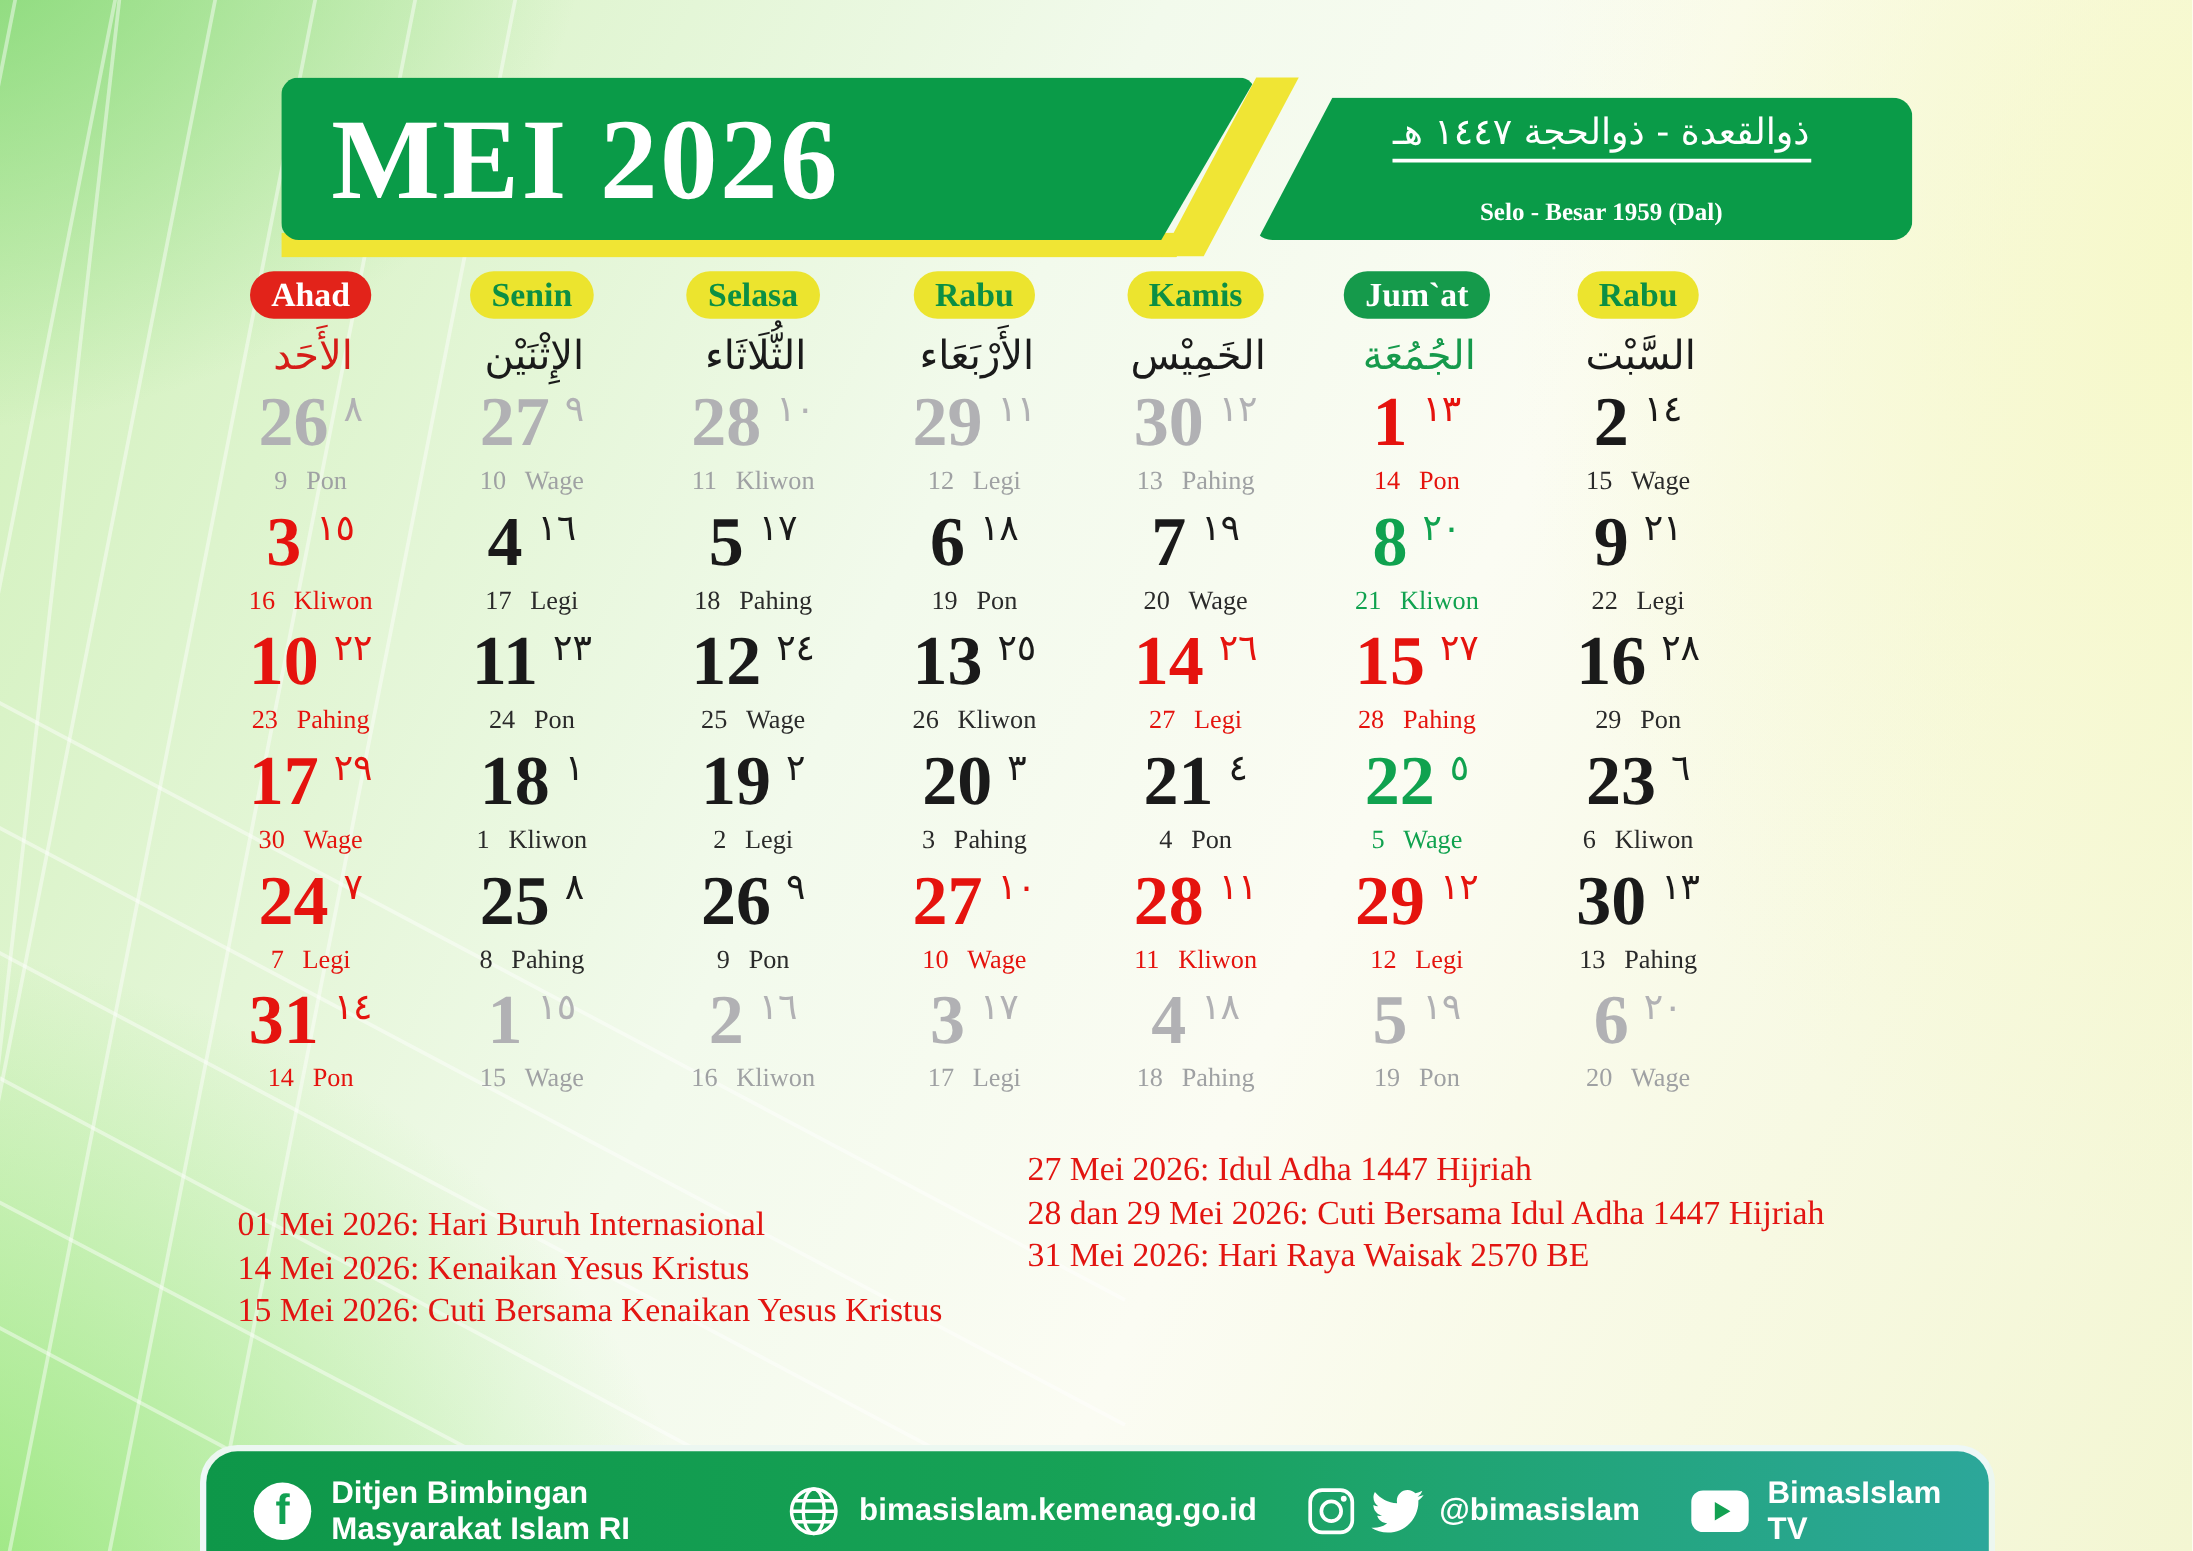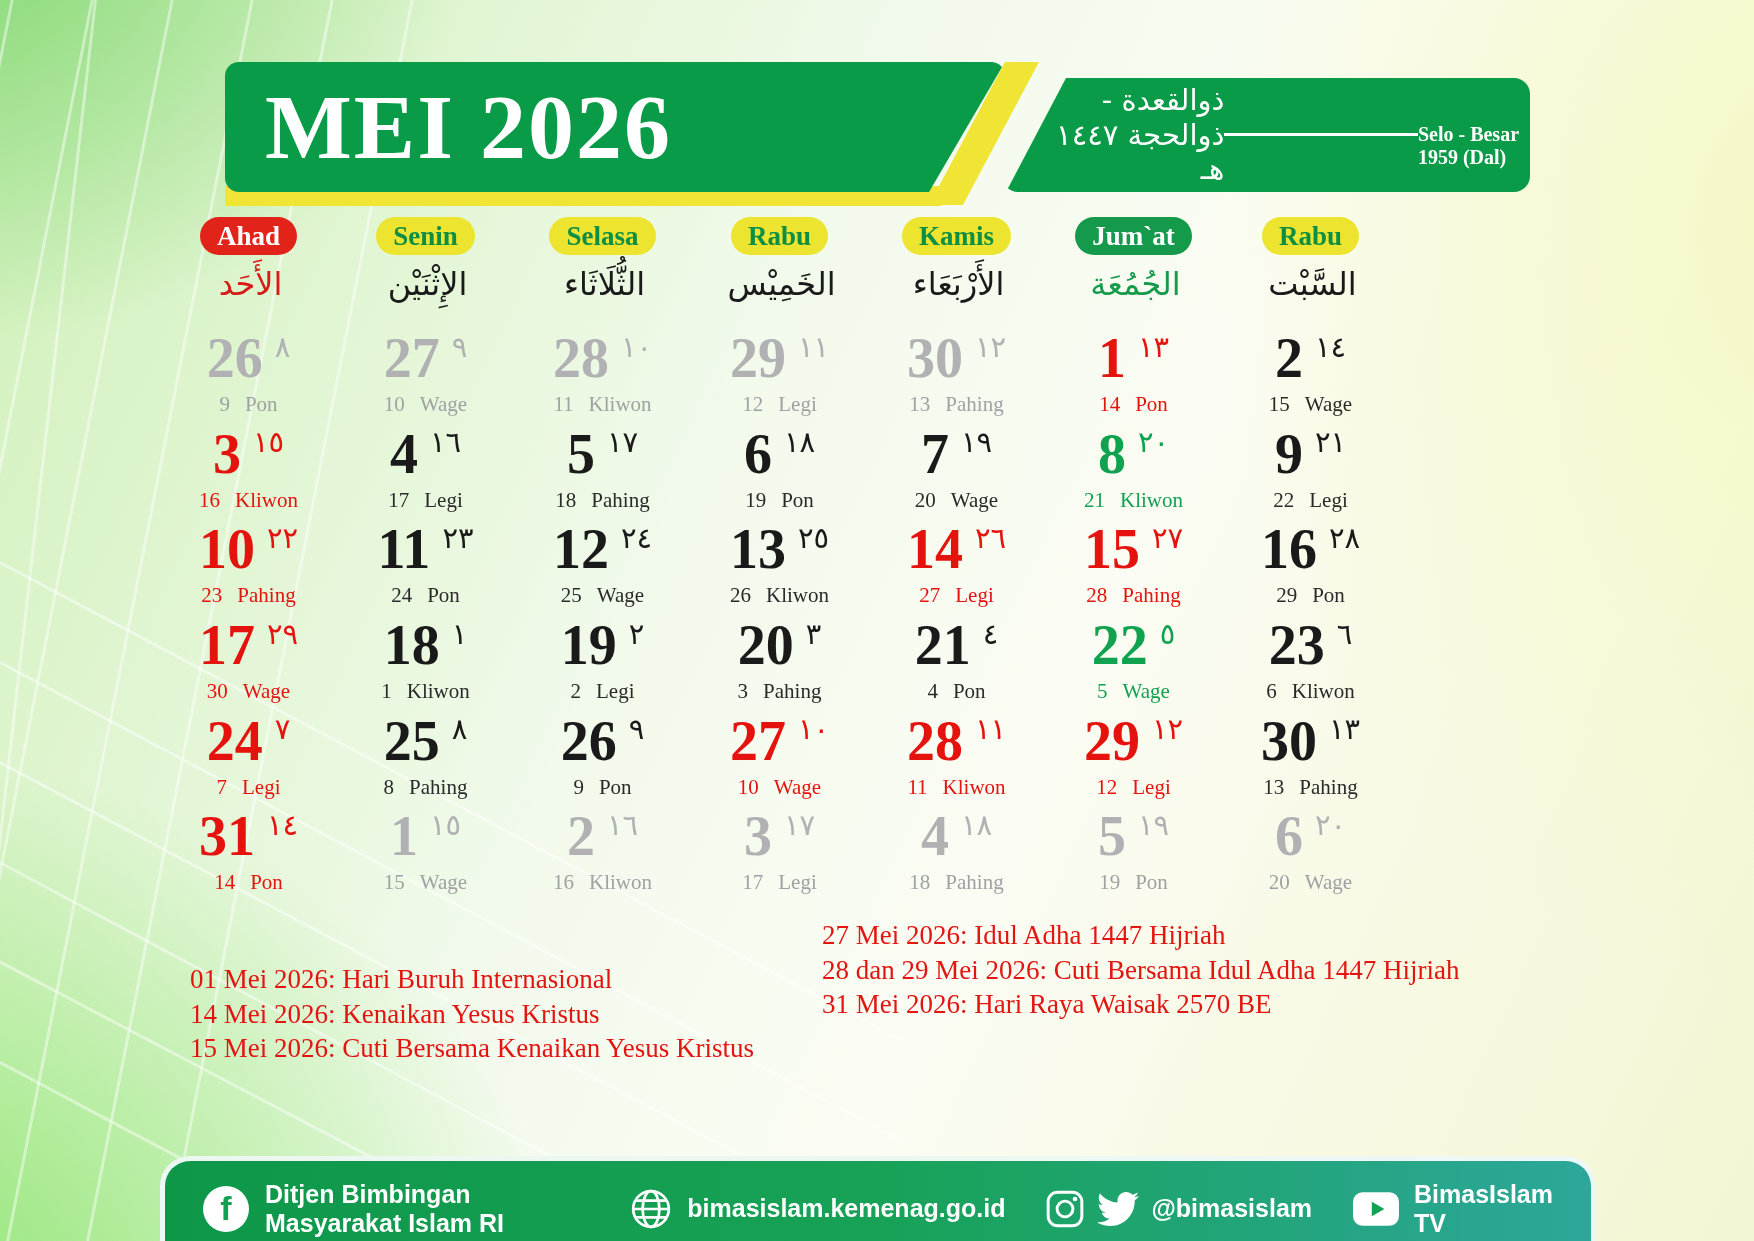--- a/index.html
+++ b/index.html
@@ -17,41 +17,41 @@
   .hdr-underbar{position:absolute;left:225px;top:186px;width:728px;height:20px;background:#f0e534;z-index:1;
     clip-path:polygon(0 0,100% 0,calc(100% - 12px) 100%,0 100%);}
   .hdr-left{position:absolute;left:225px;top:62px;width:780px;height:130px;background:#0a9b48;z-index:2;
     border-radius:14px;clip-path:polygon(0 0,100% 0,calc(100% - 76px) 100%,0 100%);
     display:flex;align-items:center;}
   .hdr-left .title{color:#ffffff;font-weight:700;font-size:92px;letter-spacing:2px;padding-left:40px;line-height:1;}
   .hdr-stripe{position:absolute;left:1005px;top:62px;width:34px;height:143px;background:#f0e534;z-index:3;
     transform-origin:top left;transform:skewX(-28deg);}
   .hdr-right{position:absolute;left:1002px;top:78px;width:528px;height:114px;background:#0a9b48;z-index:2;
     border-radius:16px;clip-path:polygon(64px 0,100% 0,100% 100%,4px 100%);
-    display:flex;flex-direction:row;align-items:center;justify-content:center;color:#fff;padding-left:30px;box-sizing:border-box;}
+    display:flex;flex-direction:column;align-items:center;justify-content:center;color:#fff;padding-left:30px;box-sizing:border-box;}
   .hdr-right .arabic-months{font-family:"DejaVu Sans",sans-serif;font-size:29px;line-height:1.2;}
   .hdr-right .divider{width:335px;height:3px;background:#ffffff;margin:5px 0 7px 0;}
   .hdr-right .selo{font-size:20px;font-weight:700;margin-top:22px;}
 
   
   .day-badge-row{position:absolute;left:160px;top:217px;width:1239px;display:flex;z-index:2;}
   .arabic-day-row{position:absolute;left:162px;top:252px;width:1239px;display:flex;}
   .daycell{width:177px;flex:none;text-align:center;}
   .badge{display:inline-block;padding:3px 17px;border-radius:20px;font-weight:700;font-size:27px;line-height:1.2;}
   .b-yellow{background:#ece42e;color:#0c8f44;}
   .b-red{background:#e2231a;color:#ffffff;}
   .b-green{background:#159a4b;color:#ffffff;}
   .arabic-name{font-family:"DejaVu Sans",sans-serif;font-size:32px;line-height:64px;height:64px;color:#1a1a1a;}
   .ar-red{color:#d51d18;}
   .ar-green{color:#169a4c;}
 
   
   .calendar-grid{position:absolute;left:160px;top:306px;width:1239px;}
   .week-row{display:flex;height:95.7px;}
-  .cell{width:177px;flex:none;text-align:center;padding-top:2px;box-sizing:border-box;margin-top:20px;}
+  .cell{width:177px;flex:none;text-align:center;padding-top:2px;box-sizing:border-box;}
   .dateline{height:60px;display:flex;align-items:center;justify-content:center;}
   .num{font-weight:700;font-size:56px;line-height:1;}
   .hijri{font-family:"DejaVu Sans",sans-serif;font-size:29px;margin-left:12px;transform:translateY(-11px);line-height:1;}
   .jav{margin-top:1px;font-size:21px;display:flex;justify-content:center;gap:15px;line-height:30px;}
   .s-gray .num,.s-gray .hijri{color:#b1b1b4;} .s-gray .jav{color:#9fa1a3;}
   .s-black .num,.s-black .hijri{color:#1a1a1a;} .s-black .jav{color:#2a2a2a;}
   .s-red .num,.s-red .hijri{color:#e5130e;} .s-red .jav{color:#e5130e;}
   .s-green .num,.s-green .hijri{color:#10a24f;} .s-green .jav{color:#10a24f;}
 
   
@@ -112,22 +112,22 @@
       <div class="daycell"><span class="badge b-yellow">Selasa</span></div>
       <div class="daycell"><span class="badge b-yellow">Rabu</span></div>
       <div class="daycell"><span class="badge b-yellow">Kamis</span></div>
       <div class="daycell"><span class="badge b-green">Jum`at</span></div>
       <div class="daycell"><span class="badge b-yellow">Rabu</span></div>
     </div>
   <div class="arabic-day-row">
       <div class="daycell arabic-name ar-red" dir="rtl">الأَحَد</div>
       <div class="daycell arabic-name ar-yellow" dir="rtl">الإِثْنَيْن</div>
       <div class="daycell arabic-name ar-yellow" dir="rtl">الثُّلَاثَاء</div>
+      <div class="daycell arabic-name ar-yellow" dir="rtl">الأَرْبَعَاء</div>
       <div class="daycell arabic-name ar-yellow" dir="rtl">الخَمِيْس</div>
-      <div class="daycell arabic-name ar-yellow" dir="rtl">الأَرْبَعَاء</div>
       <div class="daycell arabic-name ar-green" dir="rtl">الجُمُعَة</div>
       <div class="daycell arabic-name ar-yellow" dir="rtl">السَّبْت</div>
     </div>
 
   <div class="calendar-grid">
       <div class="week-row">
         <div class="cell s-gray">
           <div class="dateline">
             <span class="num">26</span>
             <span class="hijri">٨</span>

